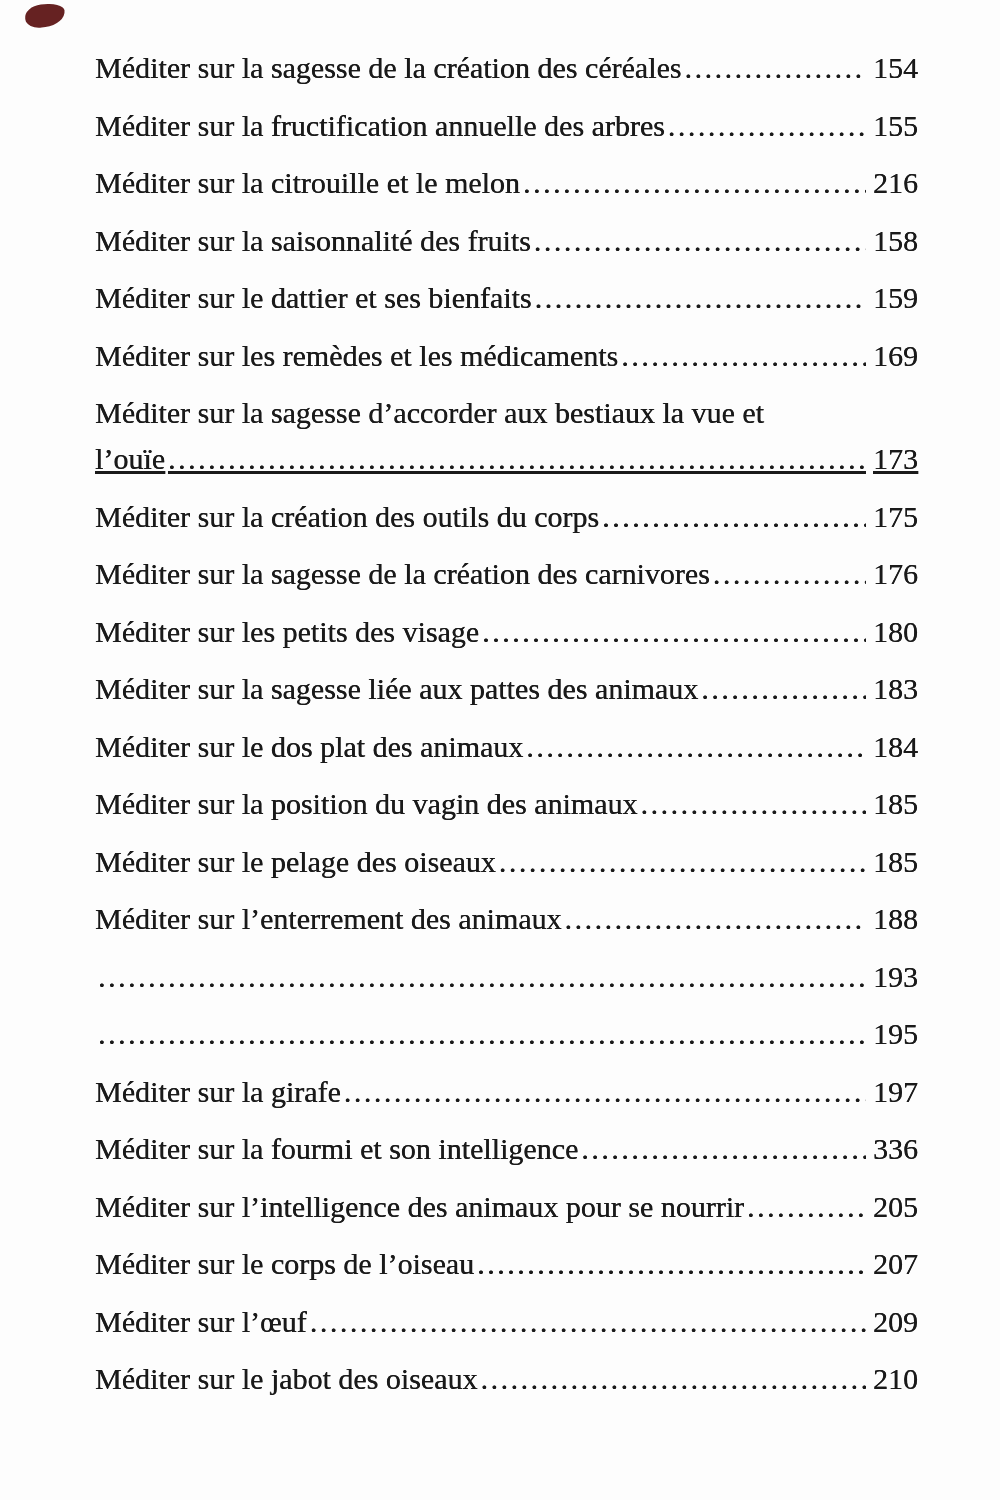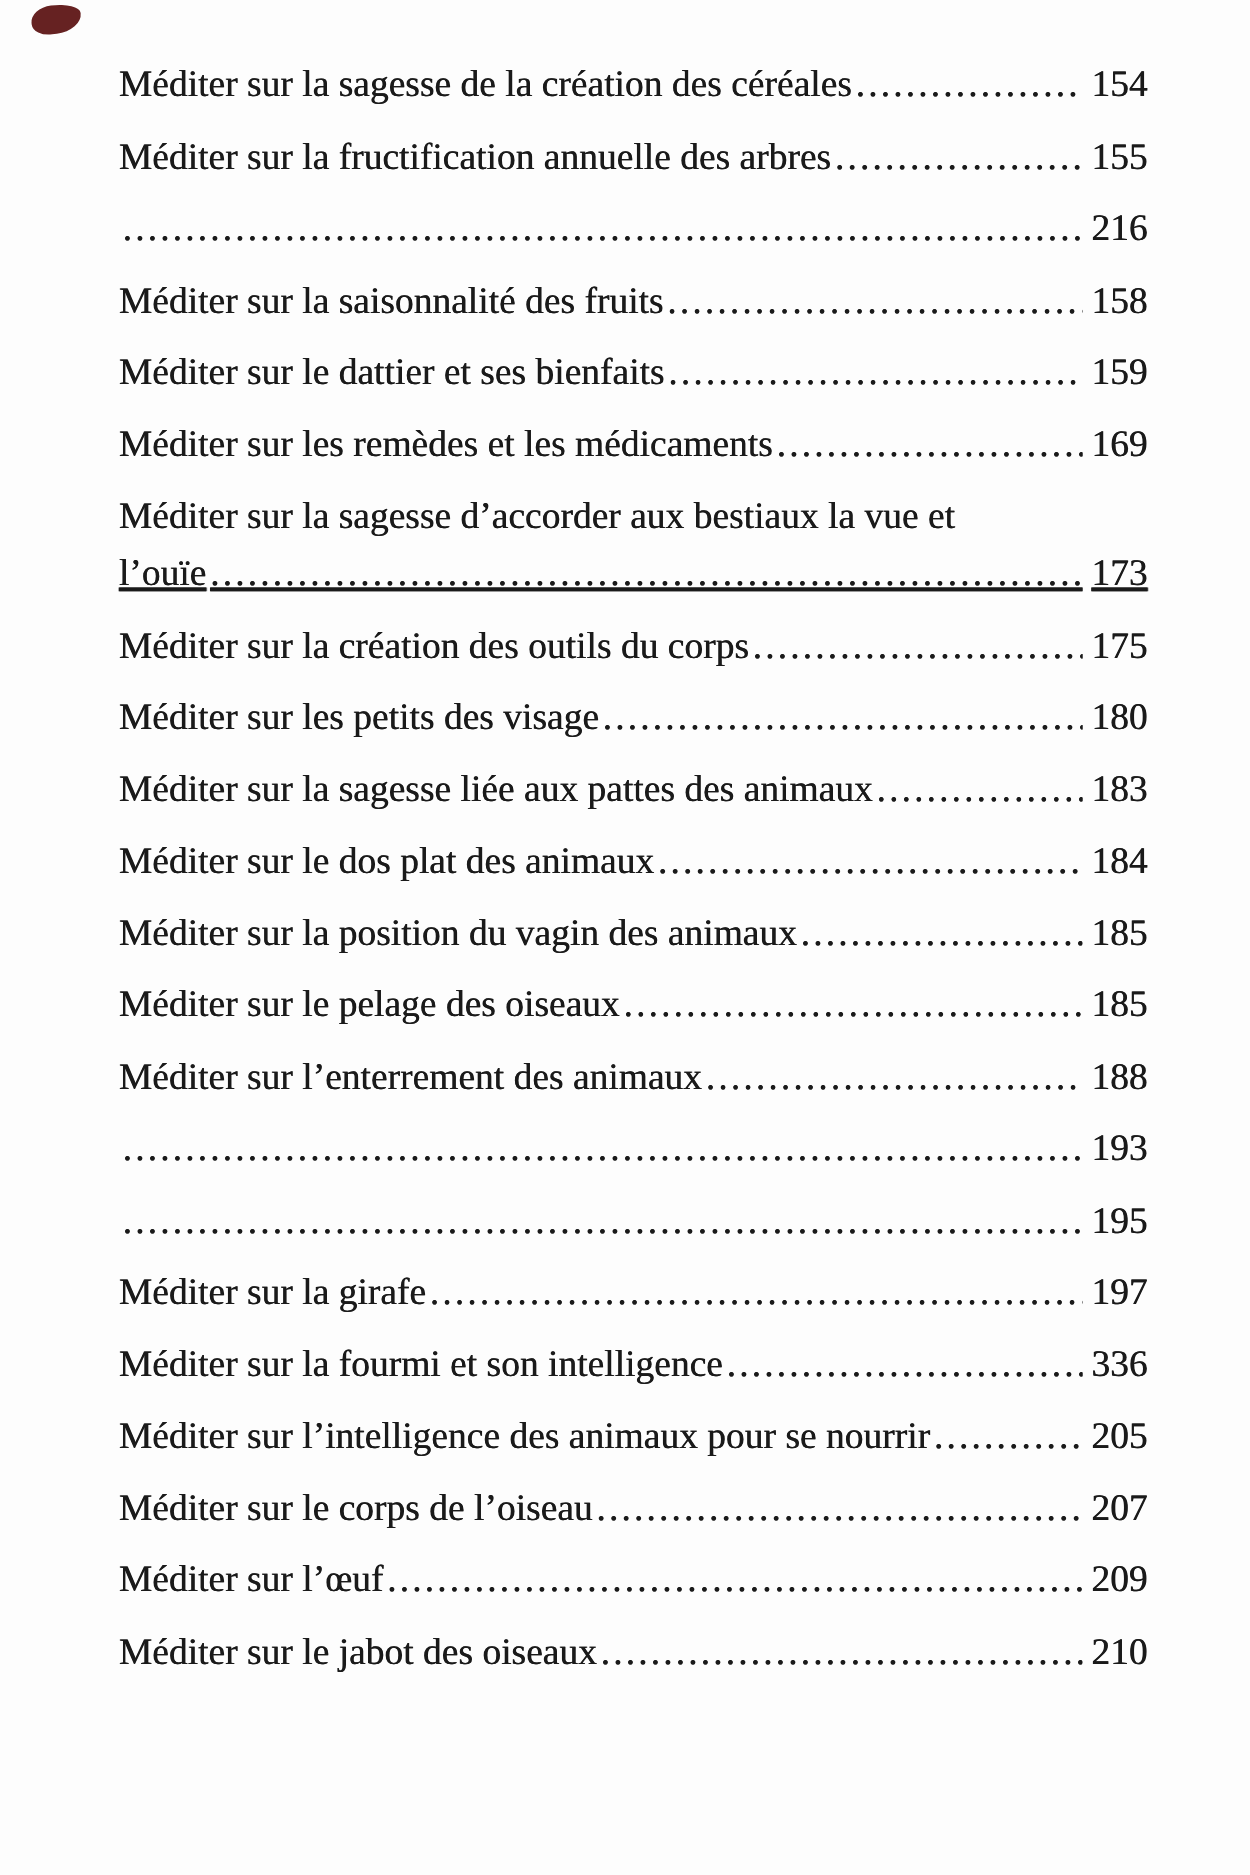--- a/index.html
+++ b/index.html
@@ -51,20 +51,21 @@
         <span class="t">Méditer sur la sagesse de la création des céréales</span>
         <span class="leader"></span>
         <span class="pg">154</span>
       </div>
       <div class="row">
         <span class="t">Méditer sur la fructification annuelle des arbres</span>
         <span class="leader"></span>
         <span class="pg">155</span>
       </div>
       <div class="row">
+        <span class="t">Méditer sur la citrouille et le melon</span>
         <span class="leader"></span>
         <span class="pg">216</span>
       </div>
       <div class="row">
         <span class="t">Méditer sur la saisonnalité des fruits</span>
         <span class="leader"></span>
         <span class="pg">158</span>
       </div>
       <div class="row">
         <span class="t">Méditer sur le dattier et ses bienfaits</span>
@@ -81,20 +82,25 @@
       </div>
       <div class="row cont">
         <span class="t">l’ouïe</span>
         <span class="leader"></span>
         <span class="pg">173</span>
       </div>
       <div class="row">
         <span class="t">Méditer sur la création des outils du corps</span>
         <span class="leader"></span>
         <span class="pg">175</span>
+      </div>
+      <div class="row">
+        <span class="t">Méditer sur la sagesse de la création des carnivores</span>
+        <span class="leader"></span>
+        <span class="pg">176</span>
       </div>
       <div class="row">
         <span class="t">Méditer sur les petits des visage</span>
         <span class="leader"></span>
         <span class="pg">180</span>
       </div>
       <div class="row">
         <span class="t">Méditer sur la sagesse liée aux pattes des animaux</span>
         <span class="leader"></span>
         <span class="pg">183</span>

